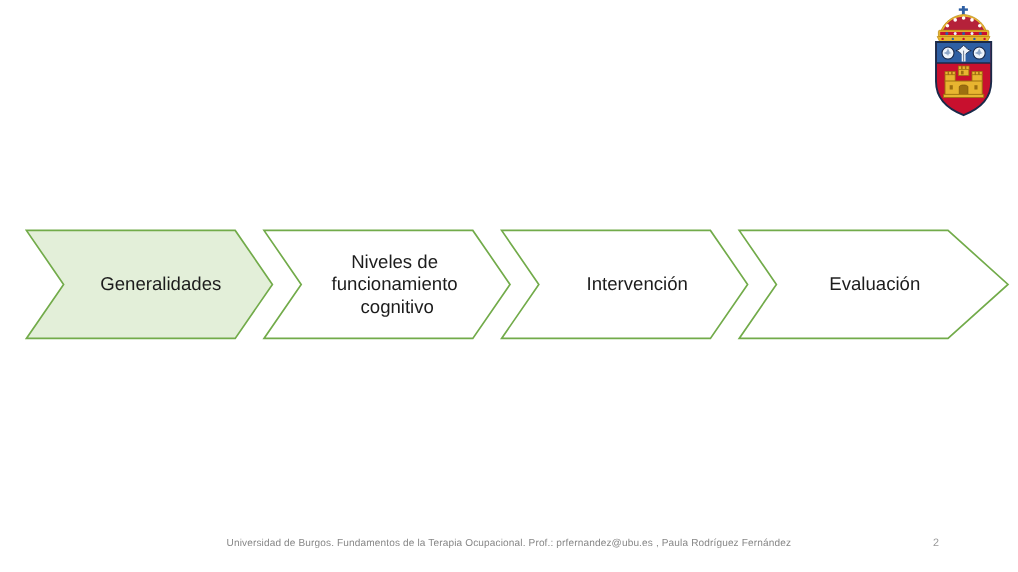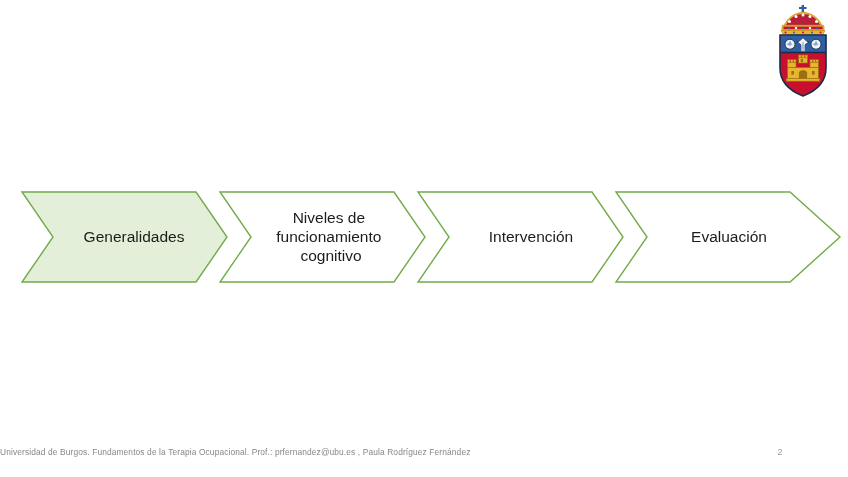--- a/index.html
+++ b/index.html
@@ -63,20 +63,21 @@
     left: 0;
     top: 446px;
     width: 848px;
     height: 20px;
   }
   #footer-note {
     position: absolute;
     left: 0;
     top: 0;
     width: 848px;
+    text-align: center;
     font-size: 8.4px;
     color: #878787;
     letter-spacing: 0.12px;
     line-height: 13px;
     white-space: nowrap;
   }
   #page-number {
     position: absolute;
     left: 760px;
     top: 0;

